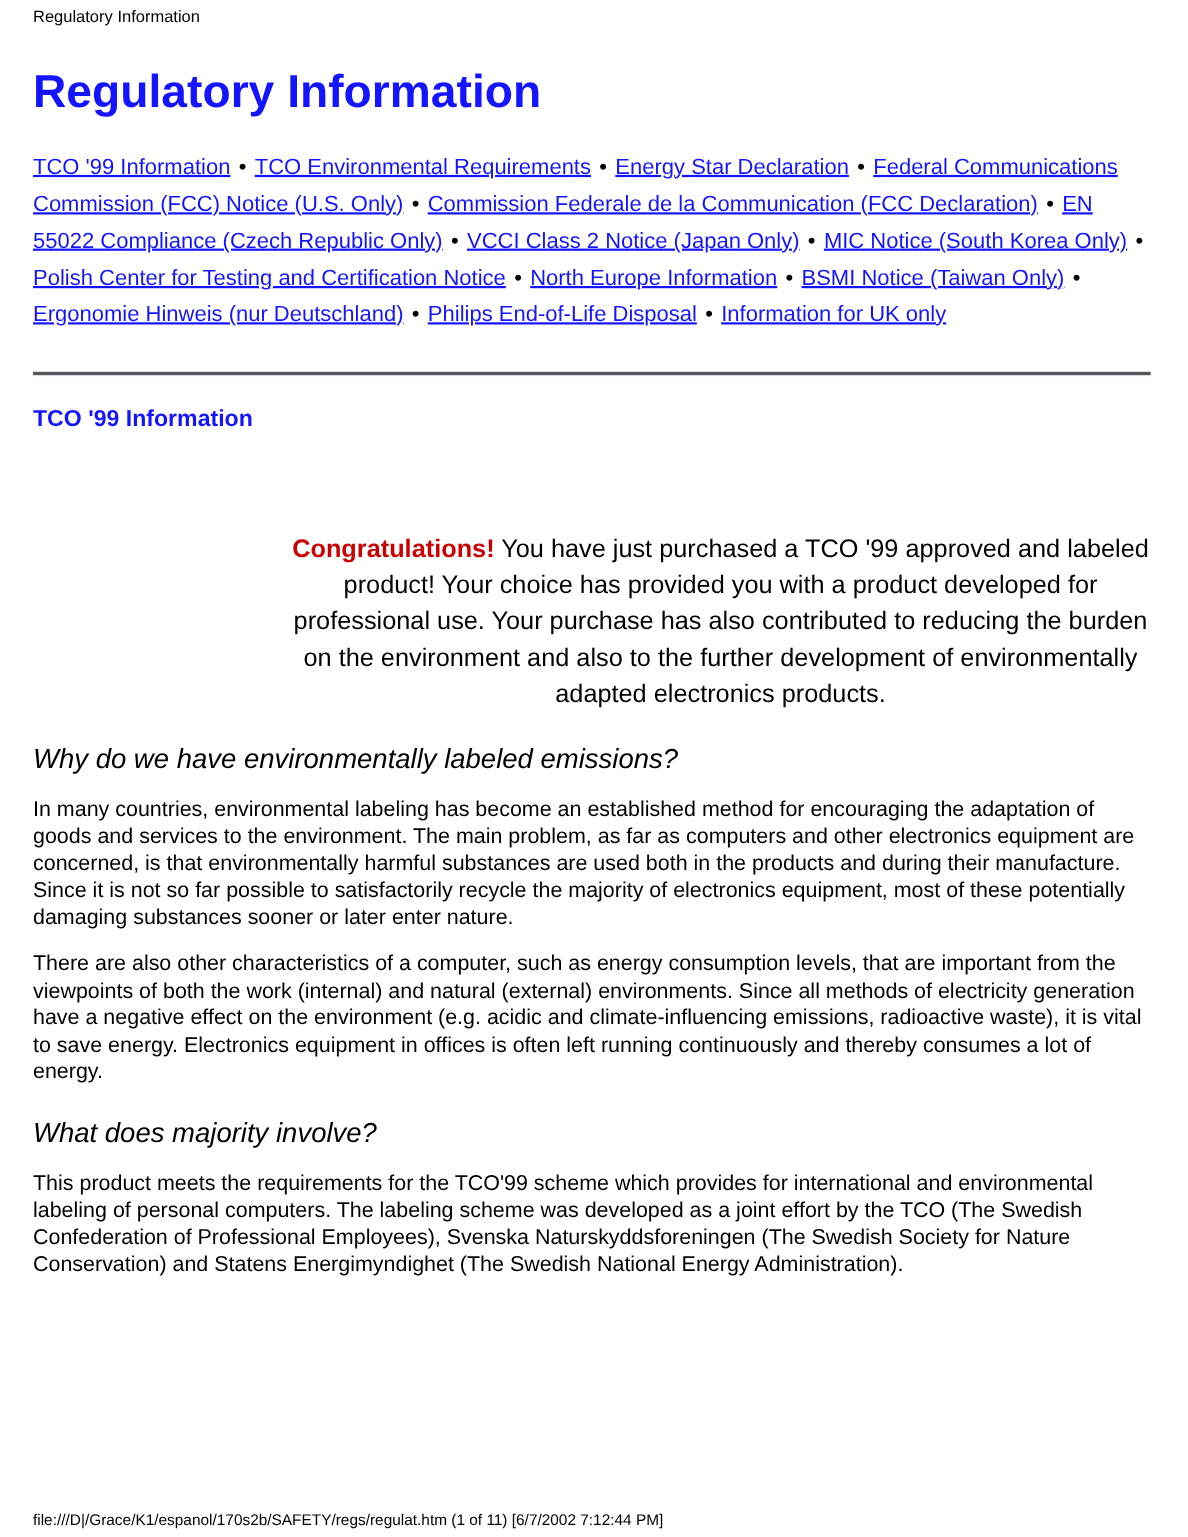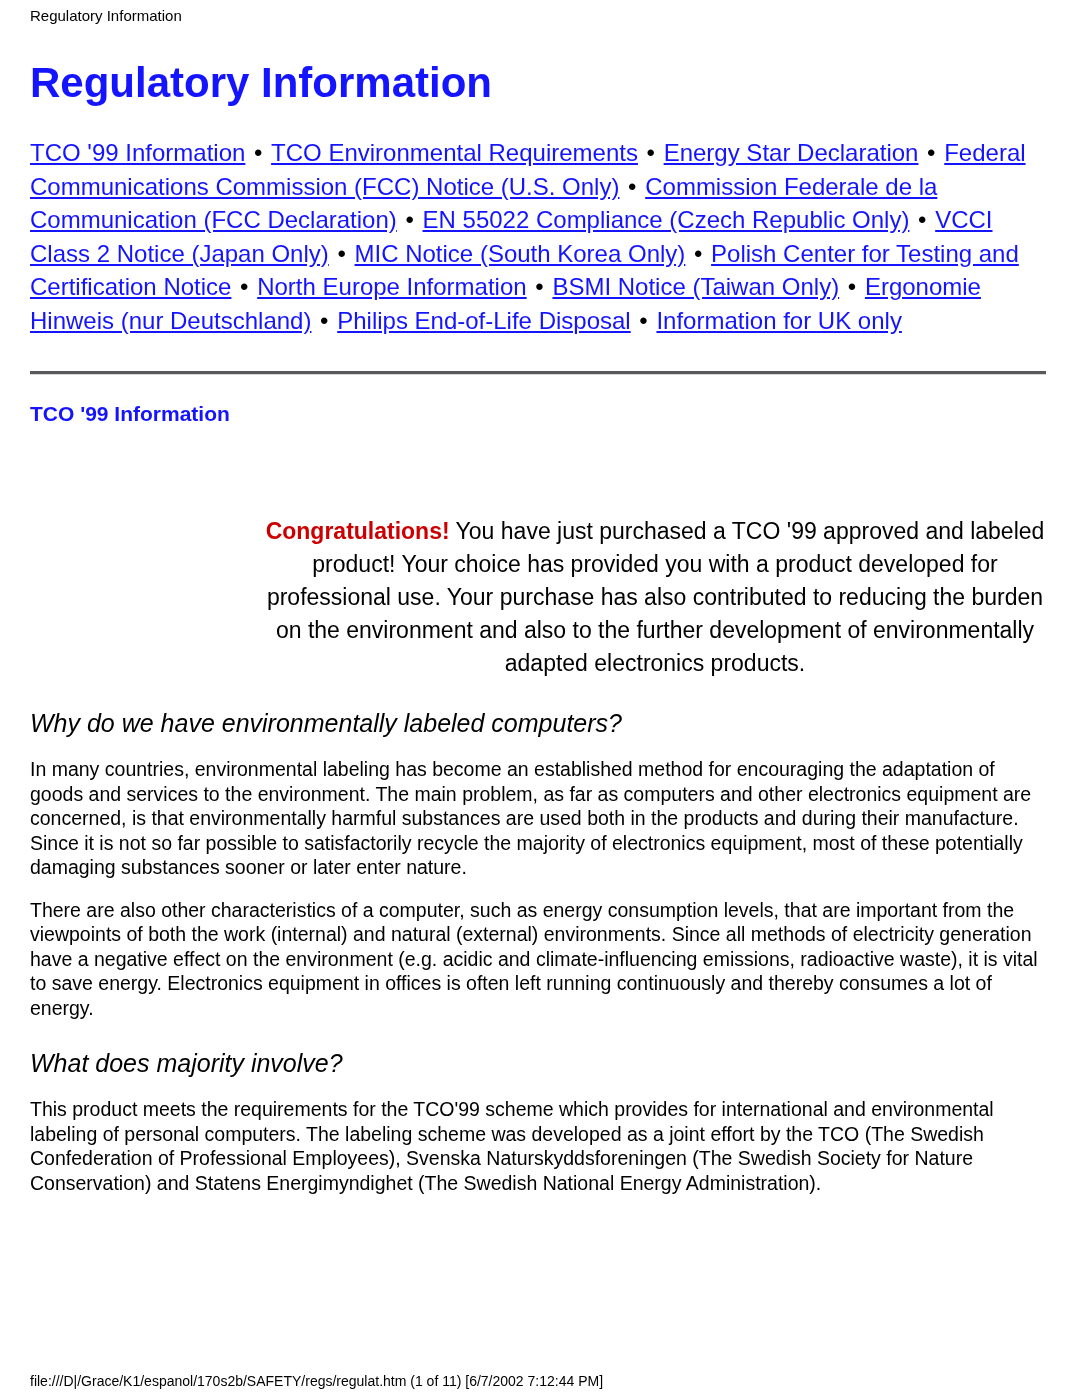--- a/index.html
+++ b/index.html
@@ -40,21 +40,21 @@
   }
   h1.page-title {
     font-size: 42px;
     line-height: 50px;
     font-weight: bold;
     color: #1414ff;
     margin: 0 0 28px 0;
     letter-spacing: 0px;
   }
   p.linkline {
-    font-size: 24px;
+    font-size: 20px;
     line-height: 33.5px;
     margin: 0 0 12px 0;
     color: #1414ff;
   }
   p.linkline.second {
     margin-top: 22px;
     margin-bottom: 0;
   }
   a.doclink {
     color: #1414ff;
@@ -135,21 +135,21 @@
 
     <hr class="rule">
 
     <h2 class="section-head">TCO '99 Information</h2>
 
     <div class="congrats-block">
       <span class="congrats-word">Congratulations!</span><span> You have just purchased a TCO '99 approved and labeled product! Your choice has provided you with a product developed for professional use. Your purchase has also contributed to reducing the burden on the environment and also to the further development of environmentally adapted electronics products.</span>
     </div>
 
     <div>
-      <h3 class="q-head">Why do we have environmentally labeled computers?</h3>
+      <h3 class="q-head">Why do we have environmentally labeled emissions?</h3>
       <p class="body-p">In many countries, environmental labeling has become an established method for encouraging the adaptation of goods and services to the environment. The main problem, as far as computers and other electronics equipment are concerned, is that environmentally harmful substances are used both in the products and during their manufacture. Since it is not so far possible to satisfactorily recycle the majority of electronics equipment, most of these potentially damaging substances sooner or later enter nature.</p>
       <p class="body-p">There are also other characteristics of a computer, such as energy consumption levels, that are important from the viewpoints of both the work (internal) and natural (external) environments. Since all methods of electricity generation have a negative effect on the environment (e.g. acidic and climate-influencing emissions, radioactive waste), it is vital to save energy. Electronics equipment in offices is often left running continuously and thereby consumes a lot of energy.</p>
     </div>
 
     <div>
       <h3 class="q-head">What does majority involve?</h3>
       <p class="body-p">This product meets the requirements for the TCO'99 scheme which provides for international and environmental labeling of personal computers. The labeling scheme was developed as a joint effort by the TCO (The Swedish Confederation of Professional Employees), Svenska Naturskyddsforeningen (The Swedish Society for Nature Conservation) and Statens Energimyndighet (The Swedish National Energy Administration).</p>
     </div>
 
   </div>

